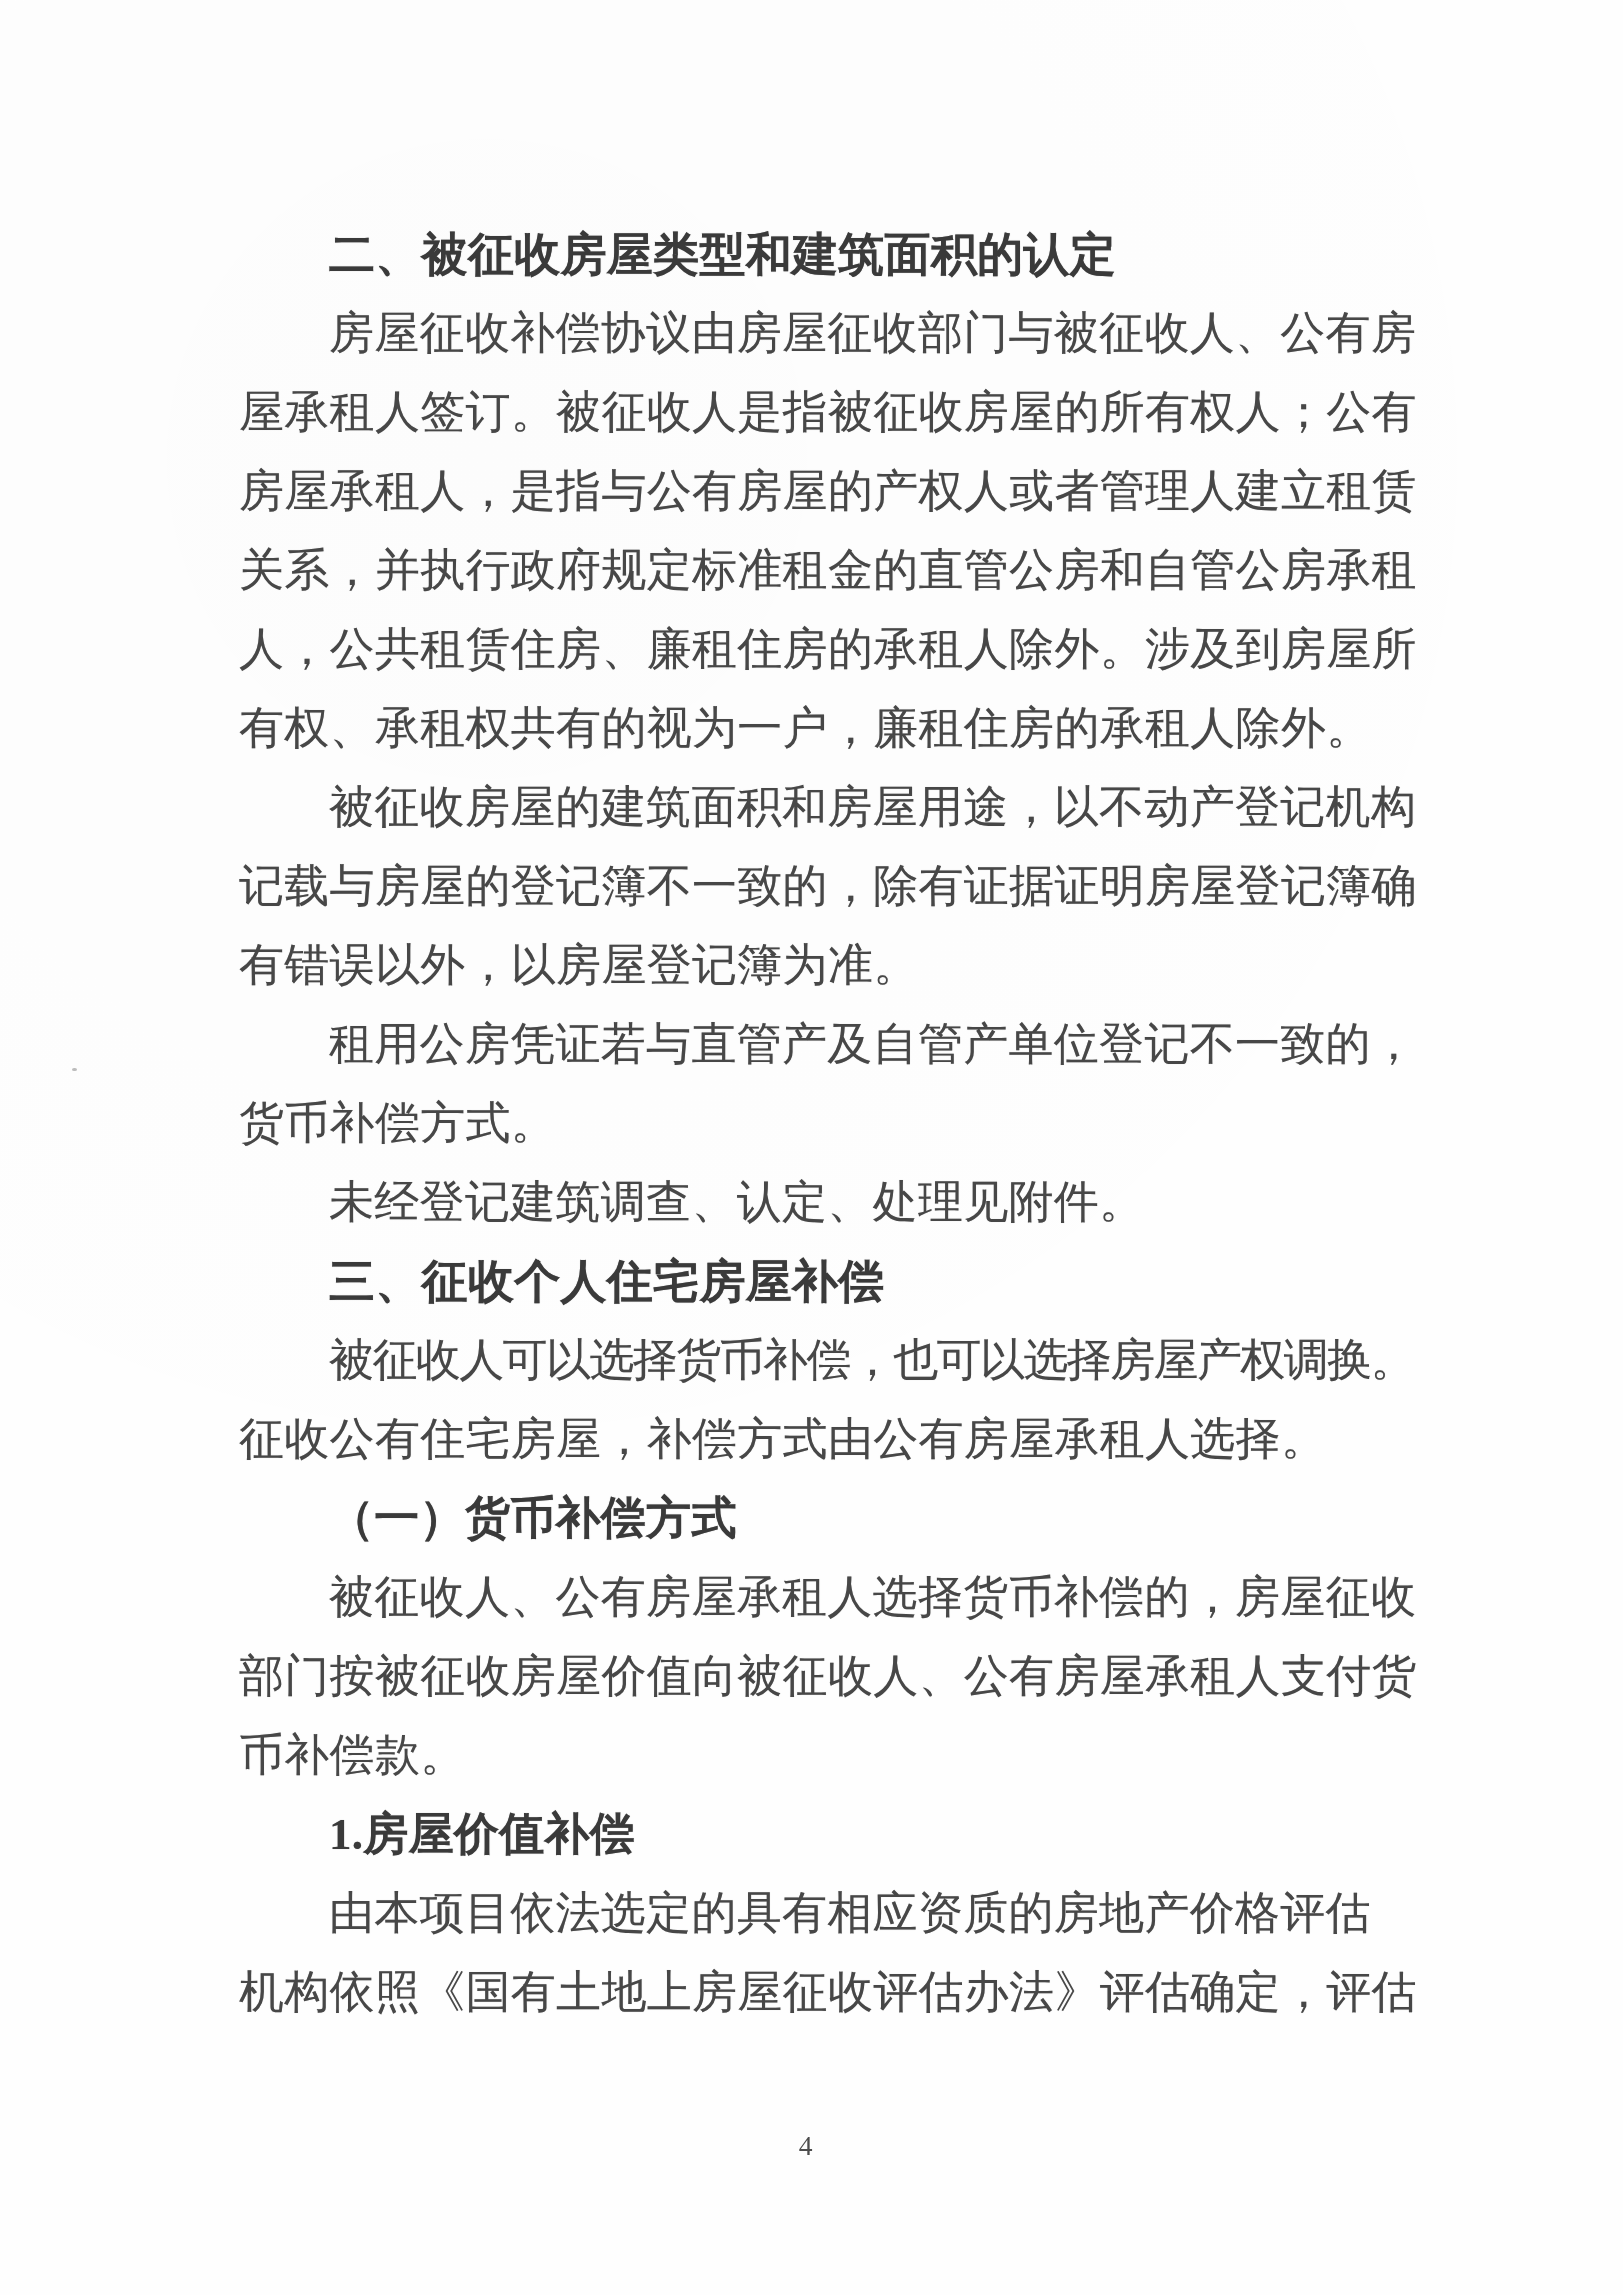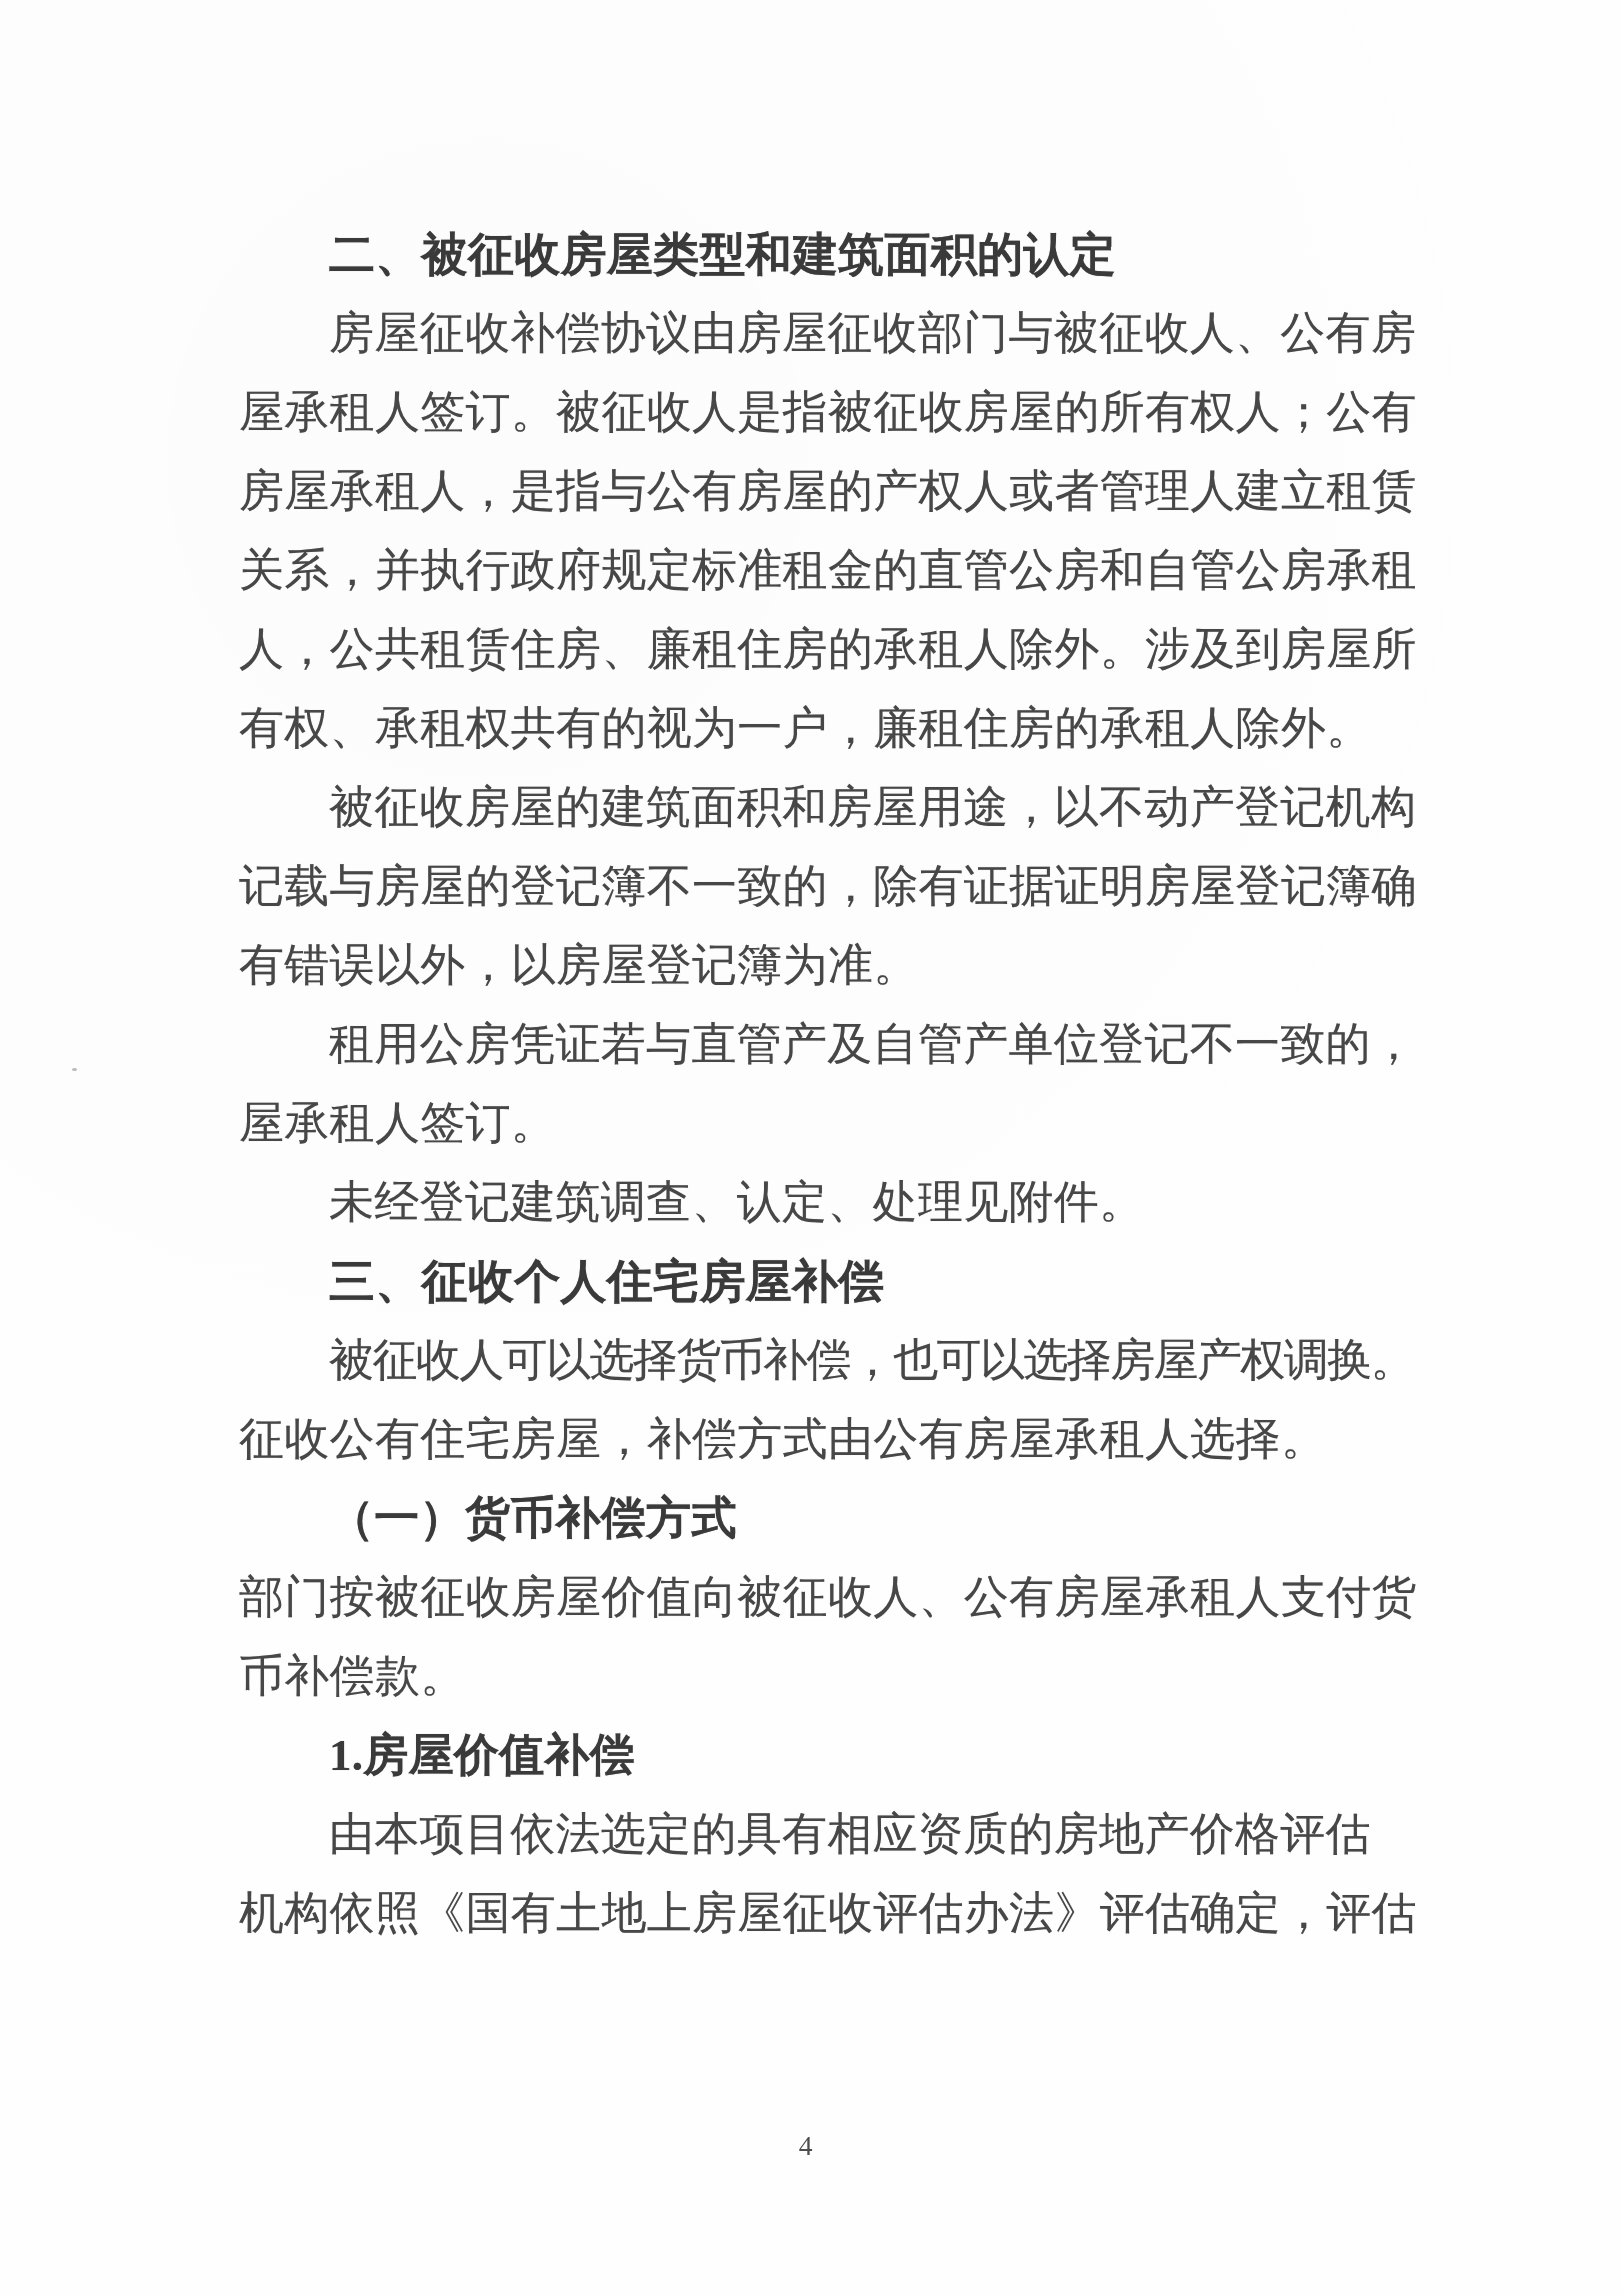--- a/index.html
+++ b/index.html
@@ -80,26 +80,27 @@
       <div class="line body indent">房屋征收补偿协议由房屋征收部门与被征收人、公有房</div>
       <div class="line body">屋承租人签订。被征收人是指被征收房屋的所有权人；公有</div>
       <div class="line body">房屋承租人，是指与公有房屋的产权人或者管理人建立租赁</div>
       <div class="line body">关系，并执行政府规定标准租金的直管公房和自管公房承租</div>
       <div class="line body">人，公共租赁住房、廉租住房的承租人除外。涉及到房屋所</div>
       <div class="line body">有权、承租权共有的视为一户，廉租住房的承租人除外。</div>
       <div class="line body indent">被征收房屋的建筑面积和房屋用途，以不动产登记机构</div>
       <div class="line body">记载与房屋的登记簿不一致的，除有证据证明房屋登记簿确</div>
       <div class="line body">有错误以外，以房屋登记簿为准。</div>
       <div class="line body indent">租用公房凭证若与直管产及自管产单位登记不一致的，</div>
-      <div class="line body">屋承租人签订。</div>
+      <div class="line body">货币补偿方式。</div>
       <div class="line body indent">未经登记建筑调查、认定、处理见附件。</div>
       <div class="line heading indent">三、征收个人住宅房屋补偿</div>
       <div class="line body indent tight">被征收人可以选择货币补偿，也可以选择房屋产权调换。</div>
       <div class="line body">征收公有住宅房屋，补偿方式由公有房屋承租人选择。</div>
       <div class="line subheading indent">（一）货币补偿方式</div>
+      <div class="line body indent">被征收人、公有房屋承租人选择货币补偿的，房屋征收</div>
       <div class="line body">部门按被征收房屋价值向被征收人、公有房屋承租人支付货</div>
       <div class="line body">币补偿款。</div>
       <div class="line subheading indent">1.房屋价值补偿</div>
       <div class="line body indent">由本项目依法选定的具有相应资质的房地产价格评估</div>
       <div class="line body">机构依照《国有土地上房屋征收评估办法》评估确定，评估</div>
     </div>
   <div class="page-number">4</div>
 </div>
 
 

